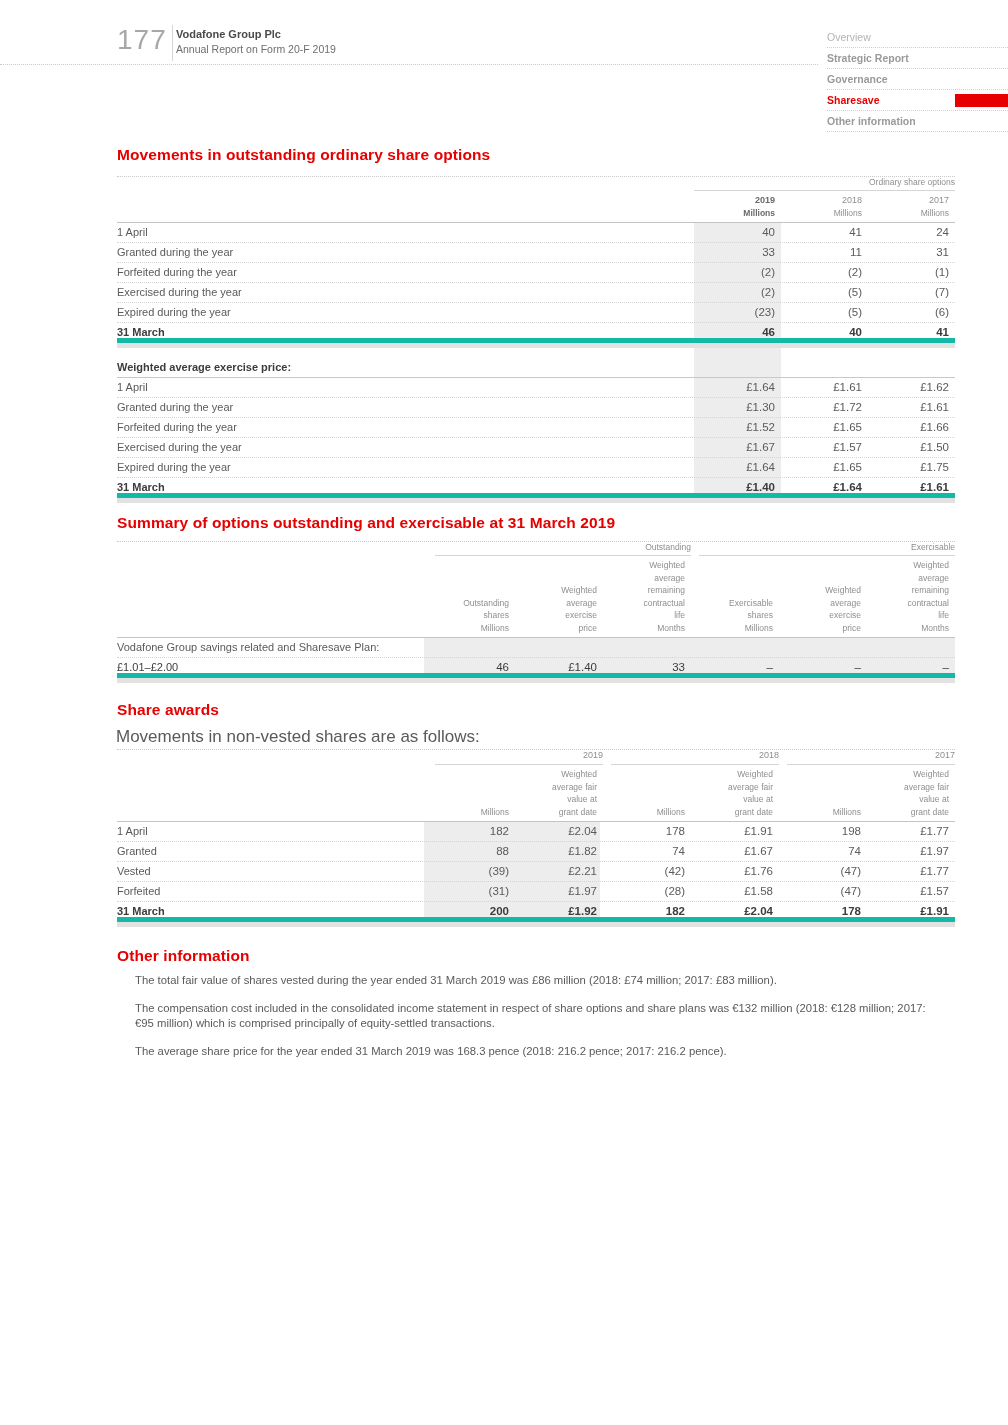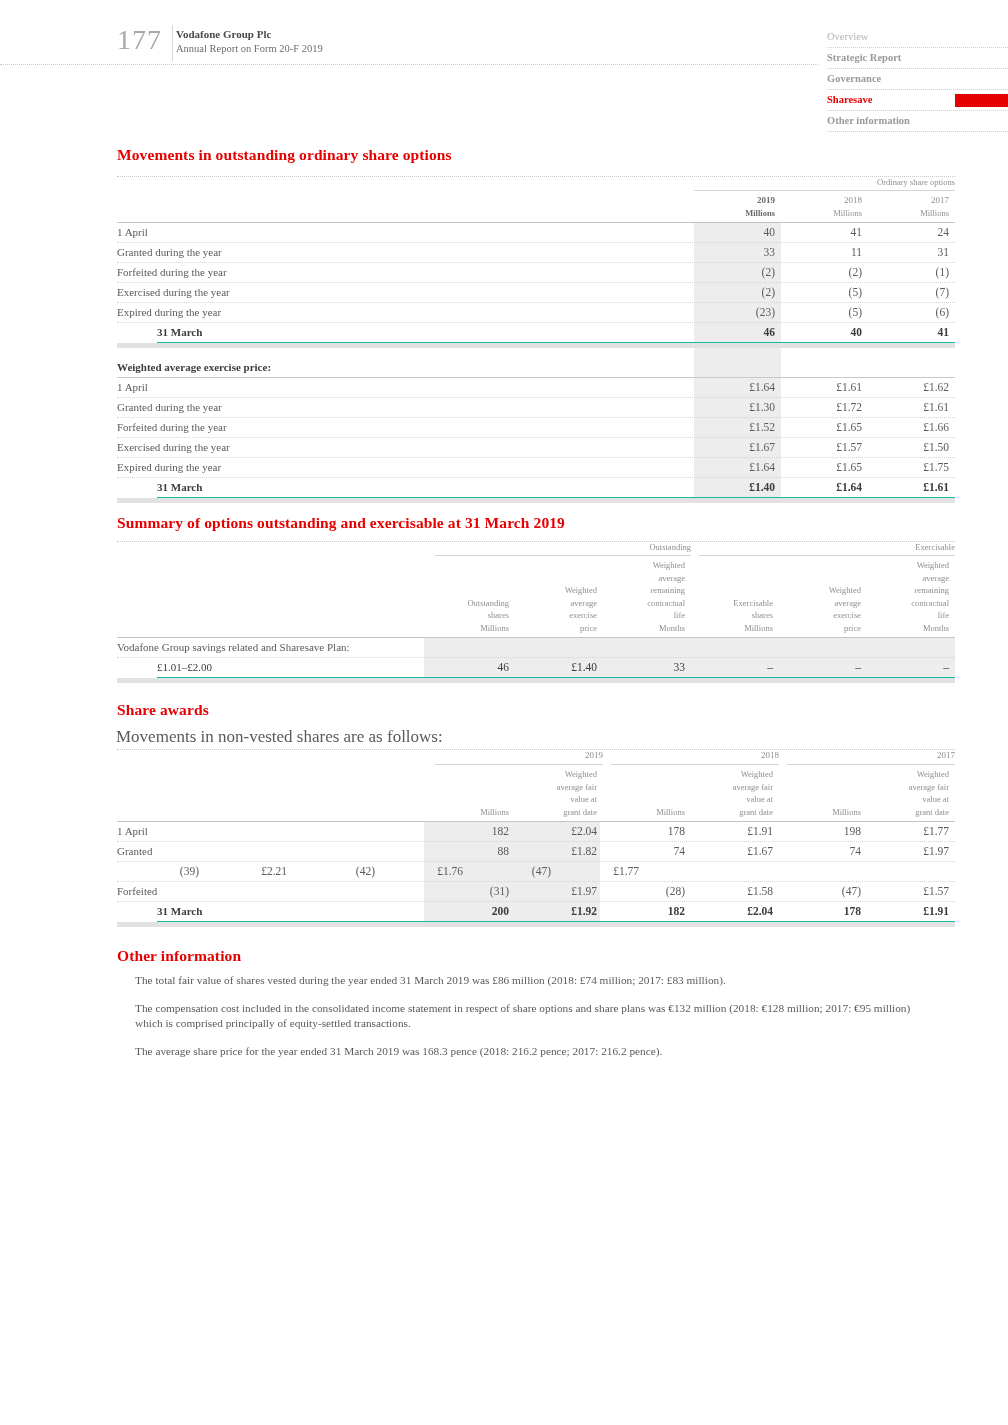--- a/index.html
+++ b/index.html
@@ -1,19 +1,19 @@
 <!DOCTYPE html>
 <html><head>
 <meta charset="utf-8">
 <style>
   * { margin:0; padding:0; box-sizing:border-box; }
   html,body { background:#ffffff; }
   .page {
     position:relative; width:1008px; height:1425px; background:#ffffff;
-    font-family:Liberation Serif, serif; color:#5a5a5a; overflow:hidden;
+    font-family:Liberation Sans, sans-serif; color:#5a5a5a; overflow:hidden;
   }
   
   .page-num { position:absolute; left:117px; top:24px; font-size:28px; color:#a8a8a8; letter-spacing:1px; }
   .hdr-divider { position:absolute; left:172px; top:25px; width:1px; height:36px; background:#d6d6d6; }
   .brand { position:absolute; left:176px; top:28px; }
   .brand-title { font-size:11px; font-weight:bold; color:#4a4a4a; }
   .brand-sub { font-size:10.5px; color:#6e6e6e; margin-top:3px; }
   .hdr-rule { position:absolute; left:0; top:64px; width:818px; border-top:1px dotted #c9c9c9; }
   
   .nav { position:absolute; left:827px; top:27px; width:181px; }
@@ -36,21 +36,21 @@
   .hdr-row .spacer { flex:1; }
   .hcell { text-align:right; font-size:8.5px; line-height:12.5px; color:#8f8f8f; padding-right:6px; white-space:pre-line; }
   .hcell .yr { font-size:9px; }
   .hcell.b { font-weight:bold; color:#6a6a6a; }
   .tbody { position:relative; }
   .overlay { position:absolute; top:0; bottom:0; background:#ededed; z-index:0; }
   .trow { position:relative; z-index:1; display:flex; height:20px; line-height:19px;
           border-bottom:1px dotted #d4d4d4; font-size:11px; color:#5a5a5a; }
   .trow .tlabel { flex:1; text-align:left; }
   .trow .tcell { text-align:right; padding-right:6px; font-size:11.5px; }
-  .trow.bold { font-weight:bold; color:#3c3c3c; border-bottom:1px solid #14b8a6;margin-left:40px; }
+  .trow.bold { font-weight:bold; color:#3c3c3c; border-bottom:5px solid #14b8a6; }
   .trow.subhead { font-weight:bold; color:#3c3c3c; border-bottom:1px solid #c8c8c8; height:21px; line-height:20px; }
   .strip { position:relative; z-index:1; height:5px; background:#e2e2e2; }
   .tgap { height:9px; }
   
   .t1 .tcell, .t1 .hcell { width:87px; }
   .t1 .overlay { left:577px; width:87px; }
   .t6 .tcell, .t6 .hcell { width:88px; }
   .t2 .overlay { left:307px; right:0; }
   .t3 .overlay { left:307px; width:176px; }
   .t1 .group-lbl { width:261px; }
@@ -278,20 +278,21 @@
           <div class="trow">
             <span class="tlabel">Granted</span>
             <span class="tcell">88</span>
             <span class="tcell">£1.82</span>
             <span class="tcell">74</span>
             <span class="tcell">£1.67</span>
             <span class="tcell">74</span>
             <span class="tcell">£1.97</span>
           </div>
           <div class="trow">
+            <span class="tlabel">Vested</span>
             <span class="tcell">(39)</span>
             <span class="tcell">£2.21</span>
             <span class="tcell">(42)</span>
             <span class="tcell">£1.76</span>
             <span class="tcell">(47)</span>
             <span class="tcell">£1.77</span>
           </div>
           <div class="trow">
             <span class="tlabel">Forfeited</span>
             <span class="tcell">(31)</span>

